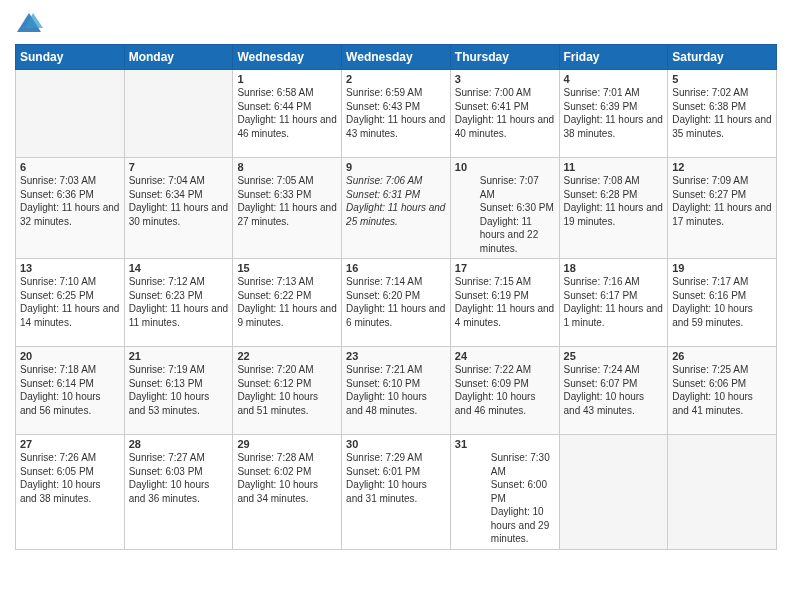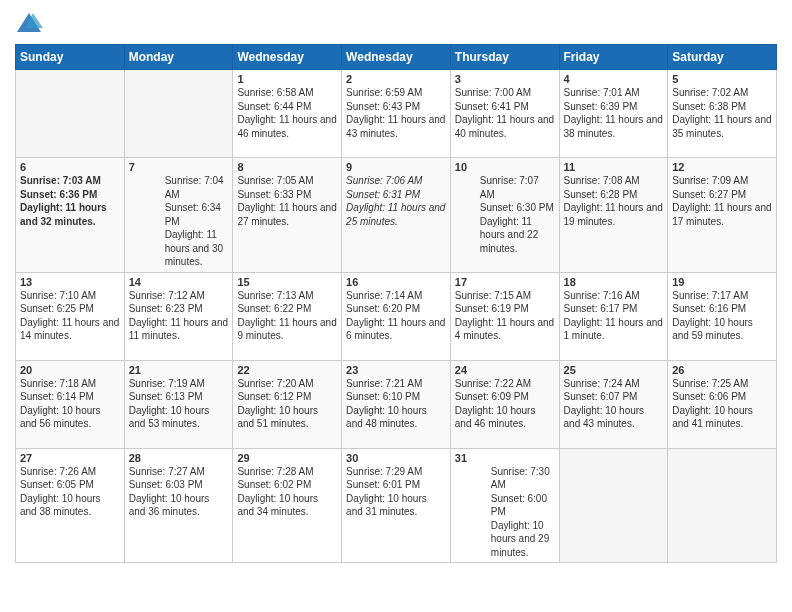--- a/index.html
+++ b/index.html
@@ -161,27 +161,27 @@
           <td>
             <span class="day-num">5</span>
             <div class="day-info" style="white-space: pre-line;">Sunrise: 7:02 AM
 Sunset: 6:38 PM
 Daylight: 11 hours and 35 minutes.</div>
           </td>
         </tr>
         <tr>
           <td>
             <span class="day-num">6</span>
-            <div class="day-info" style="white-space: pre-line; font-weight: bold;">Sunrise: 7:03 AM
+            <div class="day-info" style="white-space: pre-line;">Sunrise: 7:03 AM
 Sunset: 6:36 PM
 Daylight: 11 hours and 32 minutes.</div>
           </td>
           <td>
             <span class="day-num">7</span>
-            <div class="day-info" style="white-space: pre-line; margin-left: 36px;">Sunrise: 7:04 AM
+            <div class="day-info" style="white-space: pre-line;">Sunrise: 7:04 AM
 Sunset: 6:34 PM
 Daylight: 11 hours and 30 minutes.</div>
           </td>
           <td>
             <span class="day-num">8</span>
             <div class="day-info" style="white-space: pre-line;">Sunrise: 7:05 AM
 Sunset: 6:33 PM
 Daylight: 11 hours and 27 minutes.</div>
           </td>
           <td>

